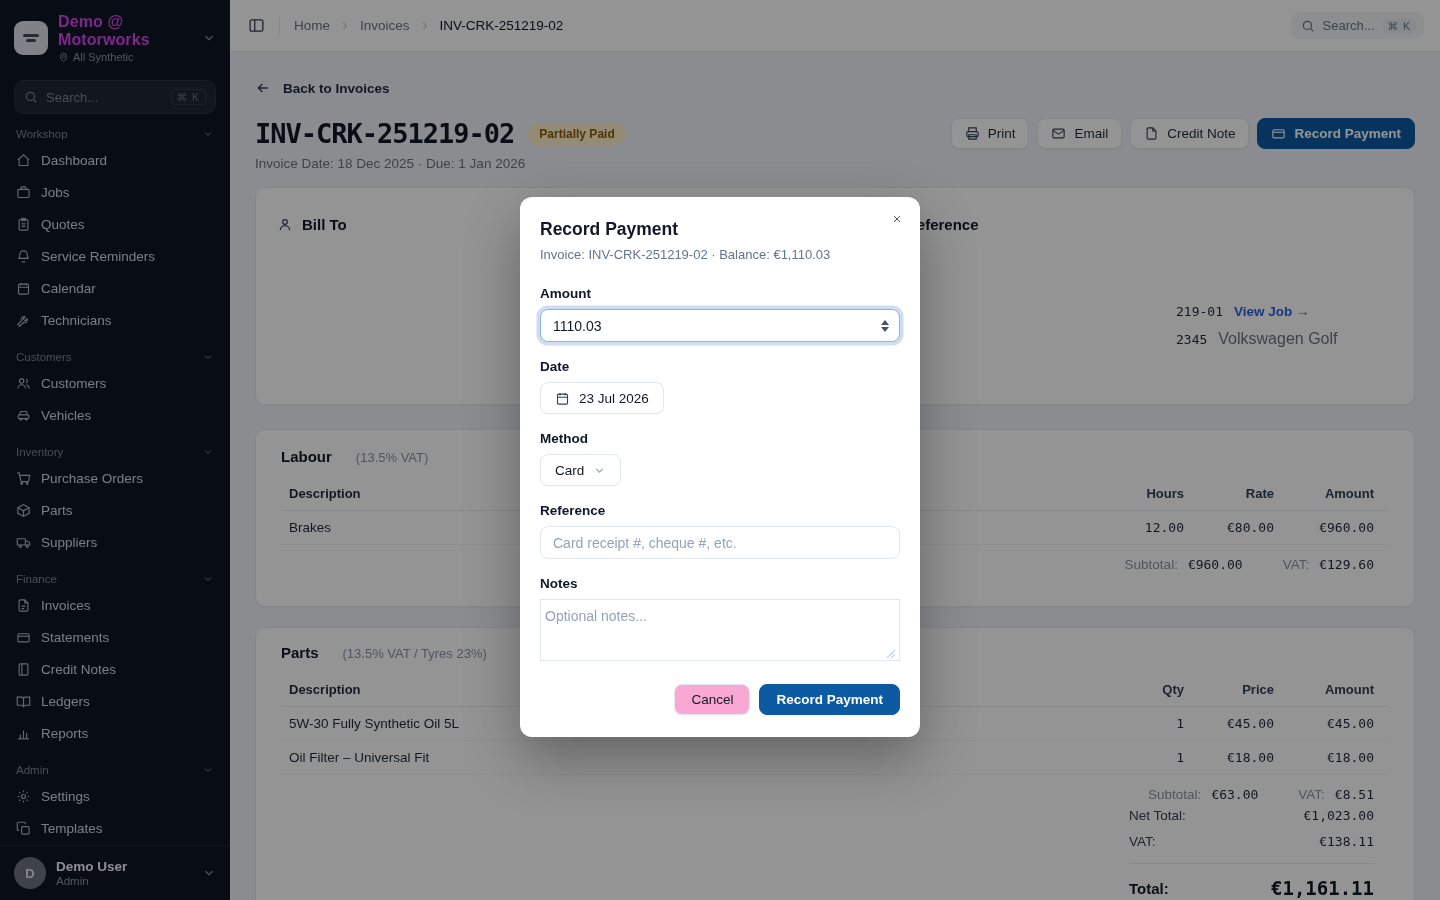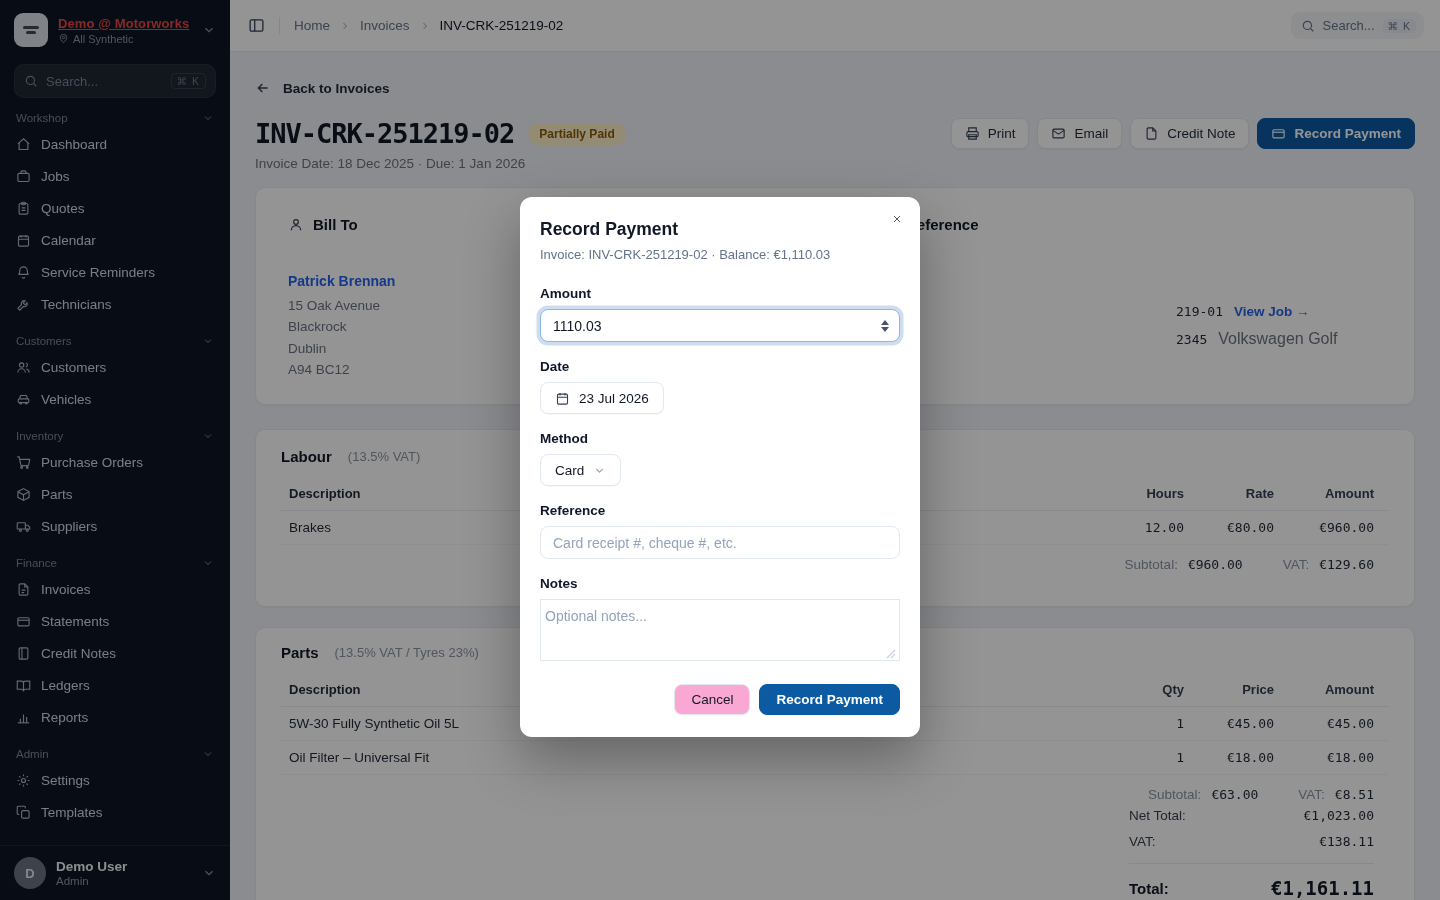--- a/index.html
+++ b/index.html
@@ -8,21 +8,21 @@
   svg { display:block; }
   .mono { font-family:"DejaVu Sans Mono", monospace; }
 
   
   .sidebar { position:absolute; left:0; top:0; width:230px; height:900px; background:#0f1623; color:#d3dae3; display:flex; flex-direction:column; z-index:1; }
   .org { display:flex; align-items:center; gap:10px; padding:13px 14px 11px; }
   .org-logo { width:34px; height:34px; border-radius:9px; background:#dbe1e8; display:flex; flex-direction:column; align-items:center; justify-content:center; gap:2px; flex:none; }
   .org-logo i { display:block; width:16px; height:3px; border-radius:2px; background:#3f4a5a; }
   .org-logo i:last-child { width:10px; }
   .org-meta { flex:1; min-width:0; }
-  .org-name { font-size:13px; font-weight:bold; color:#ef4444; letter-spacing:.1px;text-decoration:underline; }
+  .org-name { font-size:16px; font-weight:bold; color:#d946ef; letter-spacing:.1px; }
   .org-loc { display:flex; align-items:center; gap:4px; font-size:11px; color:#8b96a5; margin-top:2px; }
   .sb-chev { color:#8b96a5; flex:none; }
   .sb-search { margin:6px 14px 8px; height:34px; border-radius:10px; background:rgba(255,255,255,.07); border:1px solid rgba(255,255,255,.06); display:flex; align-items:center; gap:8px; padding:0 9px; }
   .sb-search .ph { flex:1; font-size:13px; color:#7a8699; }
   .kbd-dark { font-size:10.5px; color:#6c7888; border:1px solid #343f51; border-radius:4px; padding:1px 5px; letter-spacing:1px; }
   .sb-scroll { flex:1; overflow:hidden; padding-top:2px; }
   .sb-section { margin-bottom:11px; }
   .sb-label { display:flex; align-items:center; justify-content:space-between; padding:4px 16px 4px; font-size:11.5px; color:#7d8795; }
   .sb-item { display:flex; align-items:center; gap:10px; height:32px; padding:0 16px; font-size:13.5px; color:#d3dae3; cursor:pointer; }
   .sb-item .ic { color:#aeb8c6; flex:none; }
@@ -54,32 +54,32 @@
   .badge { background:#fdf0c9; color:#8a5a0b; font-size:12px; font-weight:bold; border-radius:999px; padding:4px 11px; }
   .inv-dates { font-size:13.5px; color:#6b7280; margin-top:7px; }
   .actions { display:flex; gap:8px; }
   .btn { display:inline-flex; align-items:center; gap:8px; height:31px; padding:0 13px; border-radius:8px; font-size:13.5px; cursor:pointer; }
   .btn-light { background:#fff; border:1px solid #e4e8ee; color:#1e293b; box-shadow:0 1px 1px rgba(15,23,42,.04); }
   .btn-primary { background:#0b5aa2; color:#fff; border:1px solid #0b5aa2; font-weight:bold; }
 
   .card { background:#fff; border:1px solid #e5e9ef; border-radius:10px; margin:0 25px; box-shadow:0 1px 2px rgba(15,23,42,.03); position:relative; }
   .card-a { margin-top:16px; height:218px; }
   .sec-head { display:flex; align-items:center; gap:9px; font-size:15px; font-weight:bold; color:#111827; }
-  .billto { position:absolute; left:32px; top:28px; }
+  .billto { position:absolute; left:21px; top:28px; }
   .billto .body { margin-top:38px; font-size:13.5px; color:#6b7280; line-height:21.5px; }
   .cust-link { color:#2563eb; font-weight:bold; font-size:14px; cursor:pointer; display:inline-block; margin-bottom:2px; }
   .refcol { position:absolute; left:650px; top:28px; width:520px; }
   .ref-row1 { position:absolute; left:270px; top:88px; display:flex; align-items:center; gap:11px; }
   .ref-row2 { position:absolute; left:270px; top:114px; display:flex; align-items:center; gap:11px; }
   .link { color:#2563eb; cursor:pointer; font-weight:bold; font-size:13.5px; }
   .muted { color:#6b7280; }
 
   .card-b { margin-top:24px; height:178px; padding:18px 25px 0; }
   .card-c { margin-top:20px; height:310px; padding:16px 25px 0; }
-  .tbl-head-line { display:flex; align-items:center; gap:16px; }
+  .tbl-head-line { display:flex; align-items:flex-end; gap:24px; }
   .tbl-title { font-size:15px; font-weight:bold; color:#111827; }
   .tbl-vat { font-size:13px; color:#8a94a3; }
   .trow { display:flex; align-items:center; padding:9px 15px 9px 8px; font-size:13.5px; }
   .trow .desc { flex:1; color:#1f2937; }
   .trow .c1 { width:105px; text-align:right; }
   .trow .c2 { width:90px; text-align:right; }
   .trow .c3 { width:100px; text-align:right; }
   .thead { font-weight:bold; color:#334155; font-size:13px; border-bottom:1px solid #e9edf2; margin-top:12px; }
   .tdata { border-bottom:1px solid #f2f5f9; }
   .tdata .c1,.tdata .c2,.tdata .c3 { font-family:"DejaVu Sans Mono", monospace; font-size:13px; color:#1f2937; }
@@ -177,31 +177,31 @@
       <div class="sb-item">
         <svg class="ic" width="15" height="15" viewBox="0 0 24 24" fill="none" stroke="currentColor" stroke-width="1.8">
             <rect x="5" y="4" width="14" height="17" rx="2"></rect>
             <rect x="9" y="2" width="6" height="4" rx="1"></rect>
             <path d="M9 11h6M9 15h6"></path>
           </svg>
         <span>Quotes</span>
       </div>
       <div class="sb-item">
         <svg class="ic" width="15" height="15" viewBox="0 0 24 24" fill="none" stroke="currentColor" stroke-width="1.8">
+            <path d="M6 9a6 6 0 0 1 12 0c0 5 2 6 2 6H4s2-1 2-6"></path>
+            <path d="M10 19a2 2 0 0 0 4 0"></path>
+          </svg>
+        <span>Service Reminders</span>
+      </div>
+      <div class="sb-item">
+        <svg class="ic" width="15" height="15" viewBox="0 0 24 24" fill="none" stroke="currentColor" stroke-width="1.8">
             <rect x="4" y="5" width="16" height="16" rx="2"></rect>
             <path d="M8 3v4M16 3v4M4 10h16"></path>
           </svg>
         <span>Calendar</span>
-      </div>
-      <div class="sb-item">
-        <svg class="ic" width="15" height="15" viewBox="0 0 24 24" fill="none" stroke="currentColor" stroke-width="1.8">
-            <path d="M6 9a6 6 0 0 1 12 0c0 5 2 6 2 6H4s2-1 2-6"></path>
-            <path d="M10 19a2 2 0 0 0 4 0"></path>
-          </svg>
-        <span>Service Reminders</span>
       </div>
       <div class="sb-item">
         <svg class="ic" width="15" height="15" viewBox="0 0 24 24" fill="none" stroke="currentColor" stroke-width="1.8">
             <path d="M14.7 6.3a4.5 4.5 0 0 0-5.9 5.9L3 18l3 3 5.8-5.8a4.5 4.5 0 0 0 5.9-5.9L14.5 12.5l-3-3z"></path>
           </svg>
         <span>Technicians</span>
       </div>
     </div>
 
     <div class="sb-section">
@@ -422,27 +422,20 @@
 
   
   <section class="card card-a">
     <div class="billto">
       <div class="sec-head">
         <svg width="16" height="16" viewBox="0 0 24 24" fill="none" stroke="#334155" stroke-width="1.8">
             <circle cx="12" cy="7.5" r="3.5"></circle>
             <path d="M5 20c0-3.9 3.1-7 7-7s7 3.1 7 7"></path>
           </svg>
         <span>Bill To</span>
-      </div>
-      <div class="body">
-        <span class="cust-link">Patrick Brennan</span>
-        <div>15 Oak Avenue</div>
-        <div>Blackrock</div>
-        <div>Dublin</div>
-        <div>A94 BC12</div>
       </div>
     </div>
     <div class="refcol">
       <div class="sec-head">
         <span>Reference</span>
       </div>
       <div class="ref-row1">
         <span class="mono" style="font-size:13px;color:#1f2937;">219-01</span>
         <span class="link">View Job →</span>
       </div>

